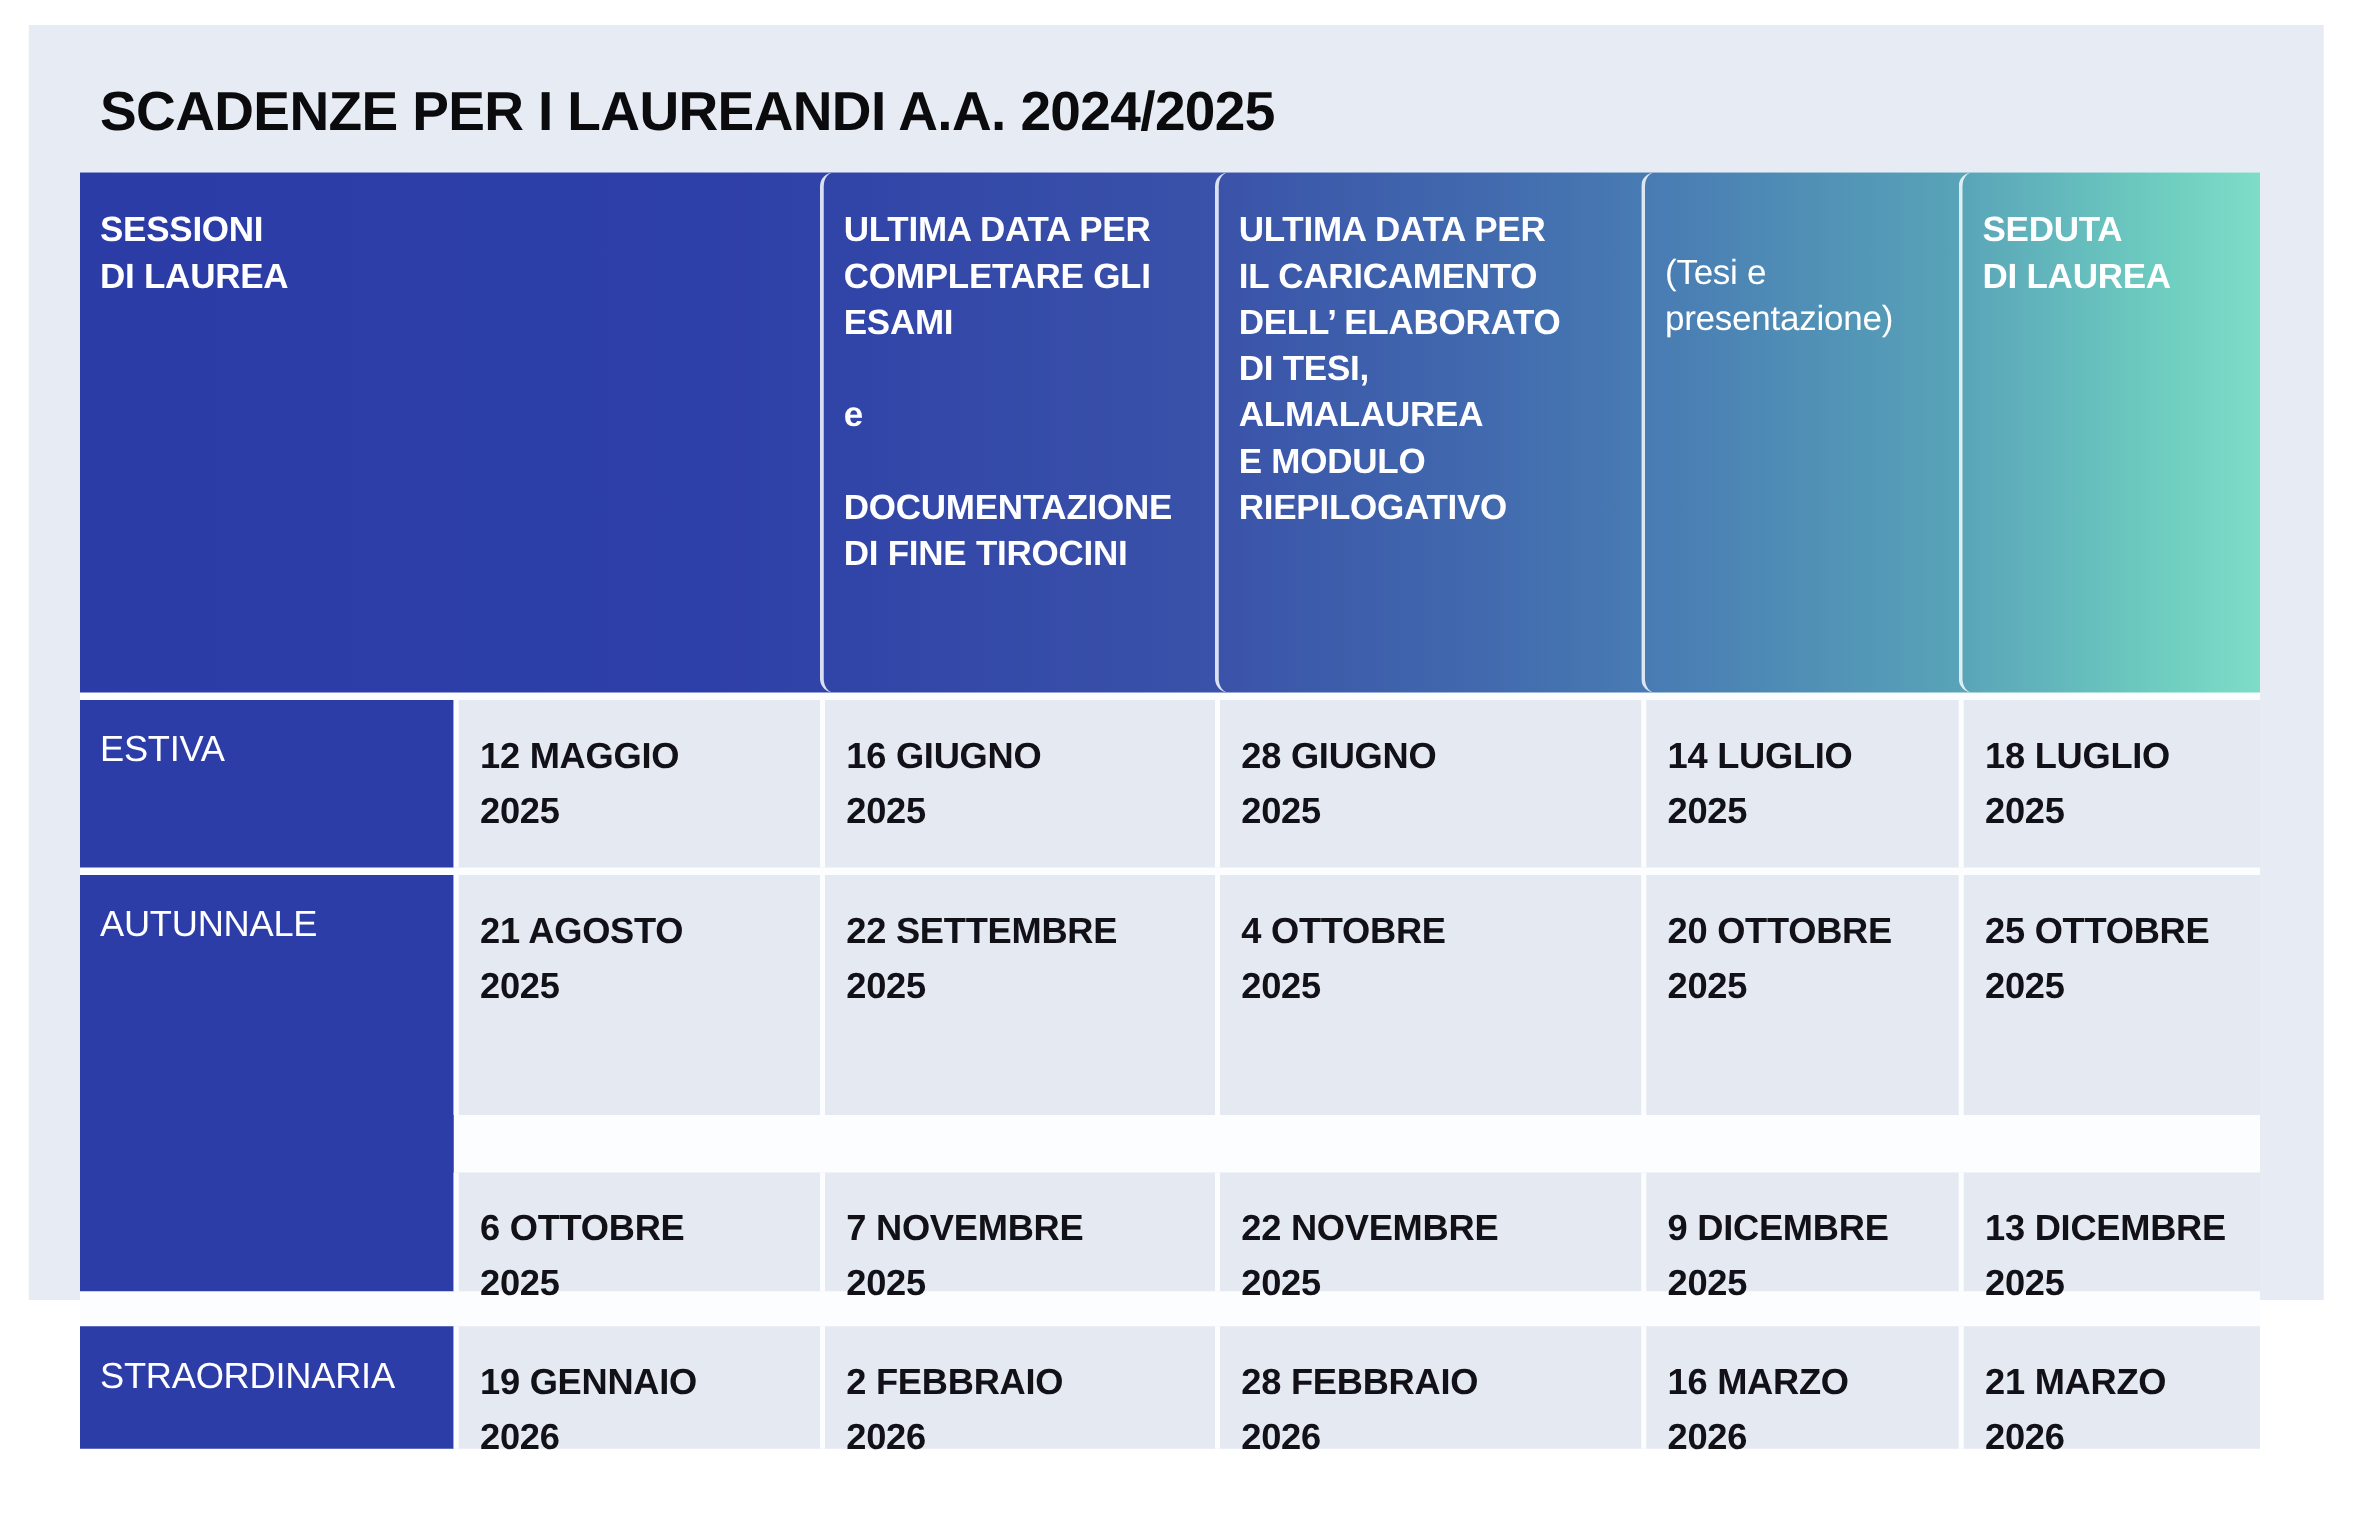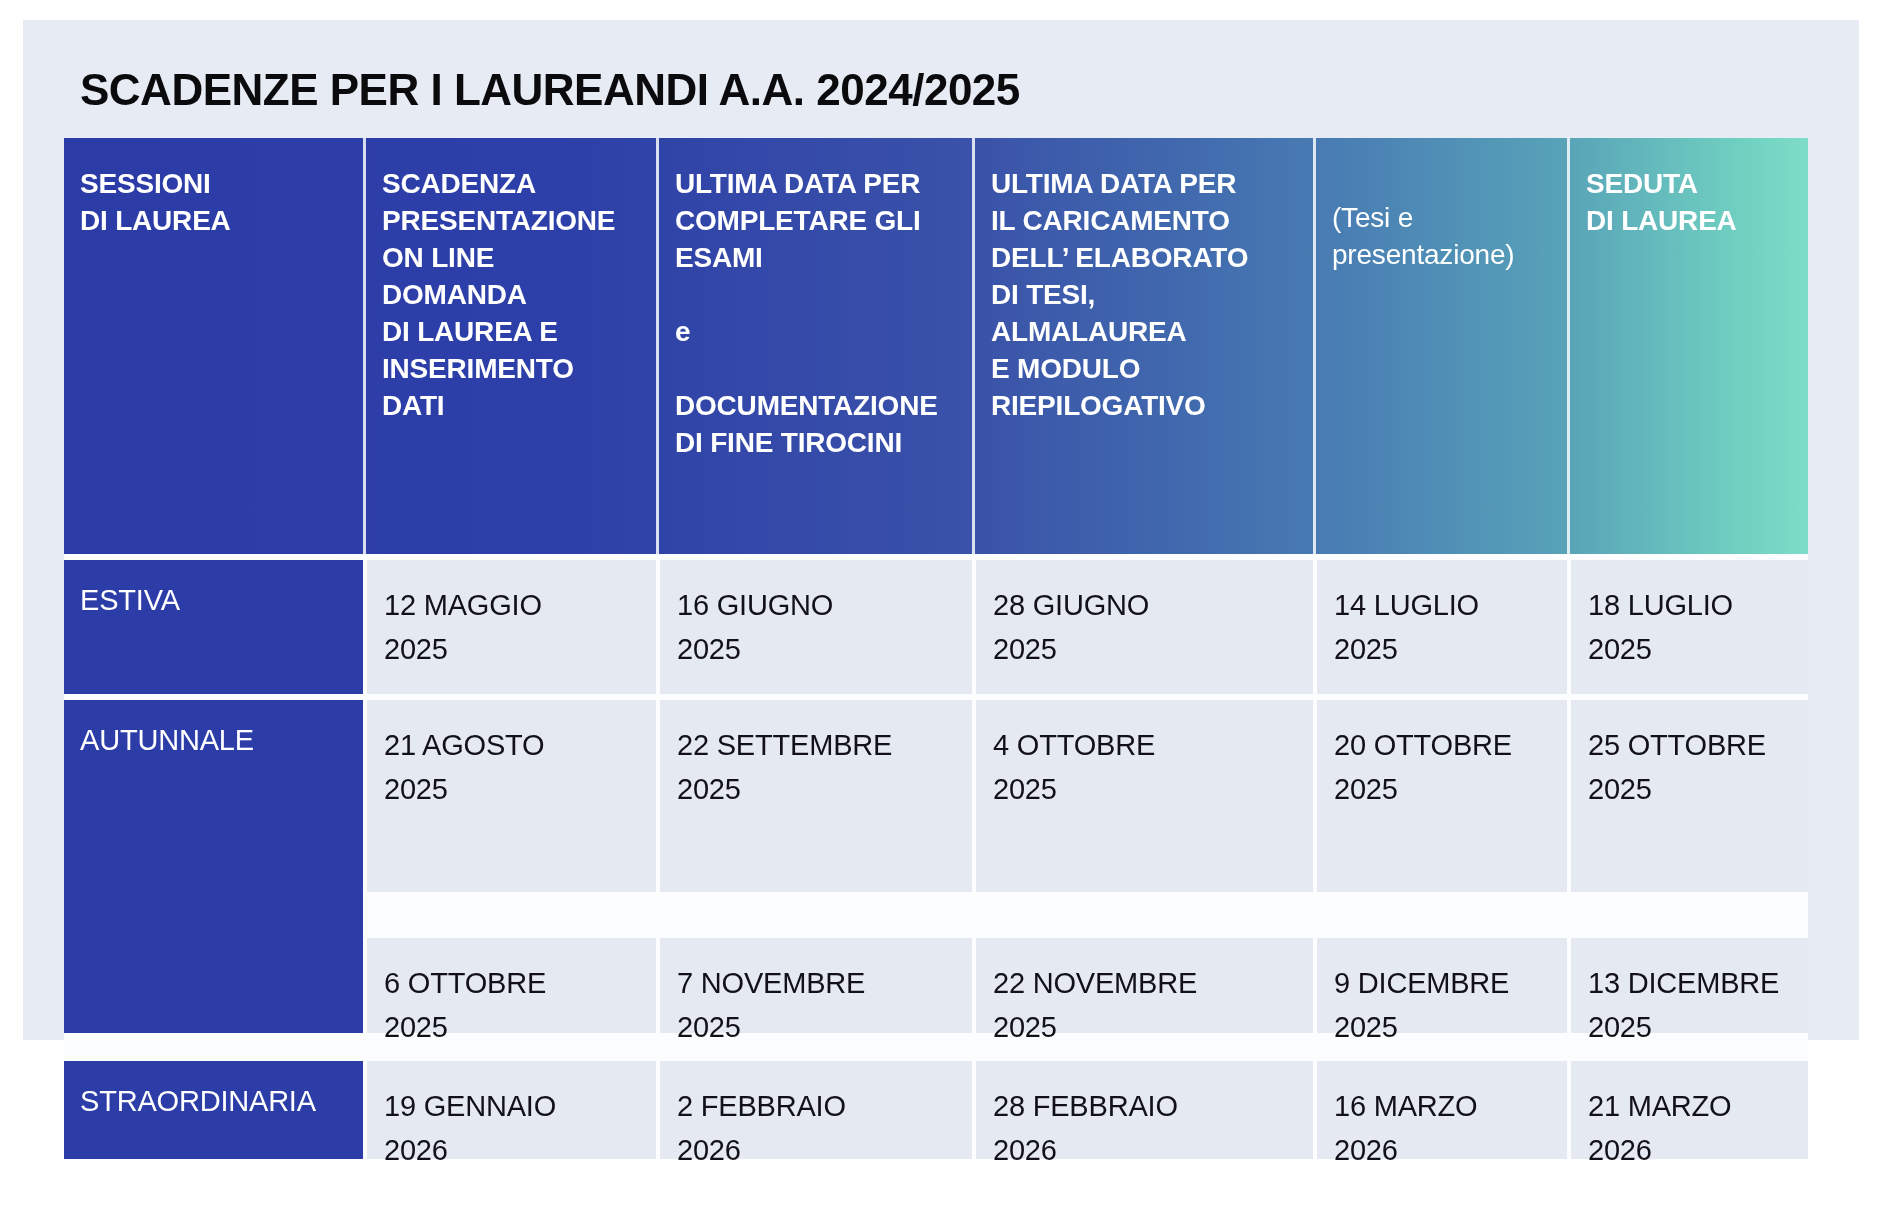--- a/index.html
+++ b/index.html
@@ -53,20 +53,21 @@
     position: relative;
     z-index: 1;
     box-sizing: border-box;
     border-left: 3px solid rgba(247,250,253,0.85);
     padding: 28px 12px 0 16px;
     color: var(--header-text, #ffffff);
     font-weight: bold;
     font-size: 28px;
     line-height: 1.32;
     letter-spacing: -0.2px;
+    border-radius: 11px;
   }
   .th.c1 { border-left: none; }
   .ht { white-space: pre-line; }
   .hs {
     display: block;
     margin-top: 34px;
     font-weight: normal;
     white-space: pre-line;
   }
   .session {
@@ -76,21 +77,21 @@
     font-weight: normal;
     font-size: 29px;
     letter-spacing: -0.2px;
     padding: 24px 10px 0 16px;
   }
   .cell {
     box-sizing: border-box;
     background: var(--data-cell-bg, #e5e9f2);
     border-left: 4px solid var(--divider, #fbfdfe);
     color: var(--data-text, #111117);
-    font-weight: normal;
+    font-weight: bold;
     font-size: 29px;
     line-height: 1.5;
     letter-spacing: -0.2px;
     padding: 24px 10px 0 17px;
     white-space: pre-line;
   }
 </style>
 </head>
 <body>
 
@@ -98,29 +99,20 @@
 
   <h1 class="title">SCADENZE PER I LAUREANDI A.A. 2024/2025</h1>
 
   <div class="table">
 
     <div class="header-bg rh"></div>
 
     <div class="th c1 rh">
       <span class="ht">SESSIONI
 DI LAUREA</span>
-    </div>
-    <div class="th c2 rh">
-      <span class="ht">SCADENZA
-PRESENTAZIONE
-ON LINE
-DOMANDA
-DI LAUREA E
-INSERIMENTO
-DATI</span>
     </div>
     <div class="th c3 rh">
       <span class="ht">ULTIMA DATA PER
 COMPLETARE GLI
 ESAMI
 
 e
 
 DOCUMENTAZIONE
 DI FINE TIROCINI</span>

